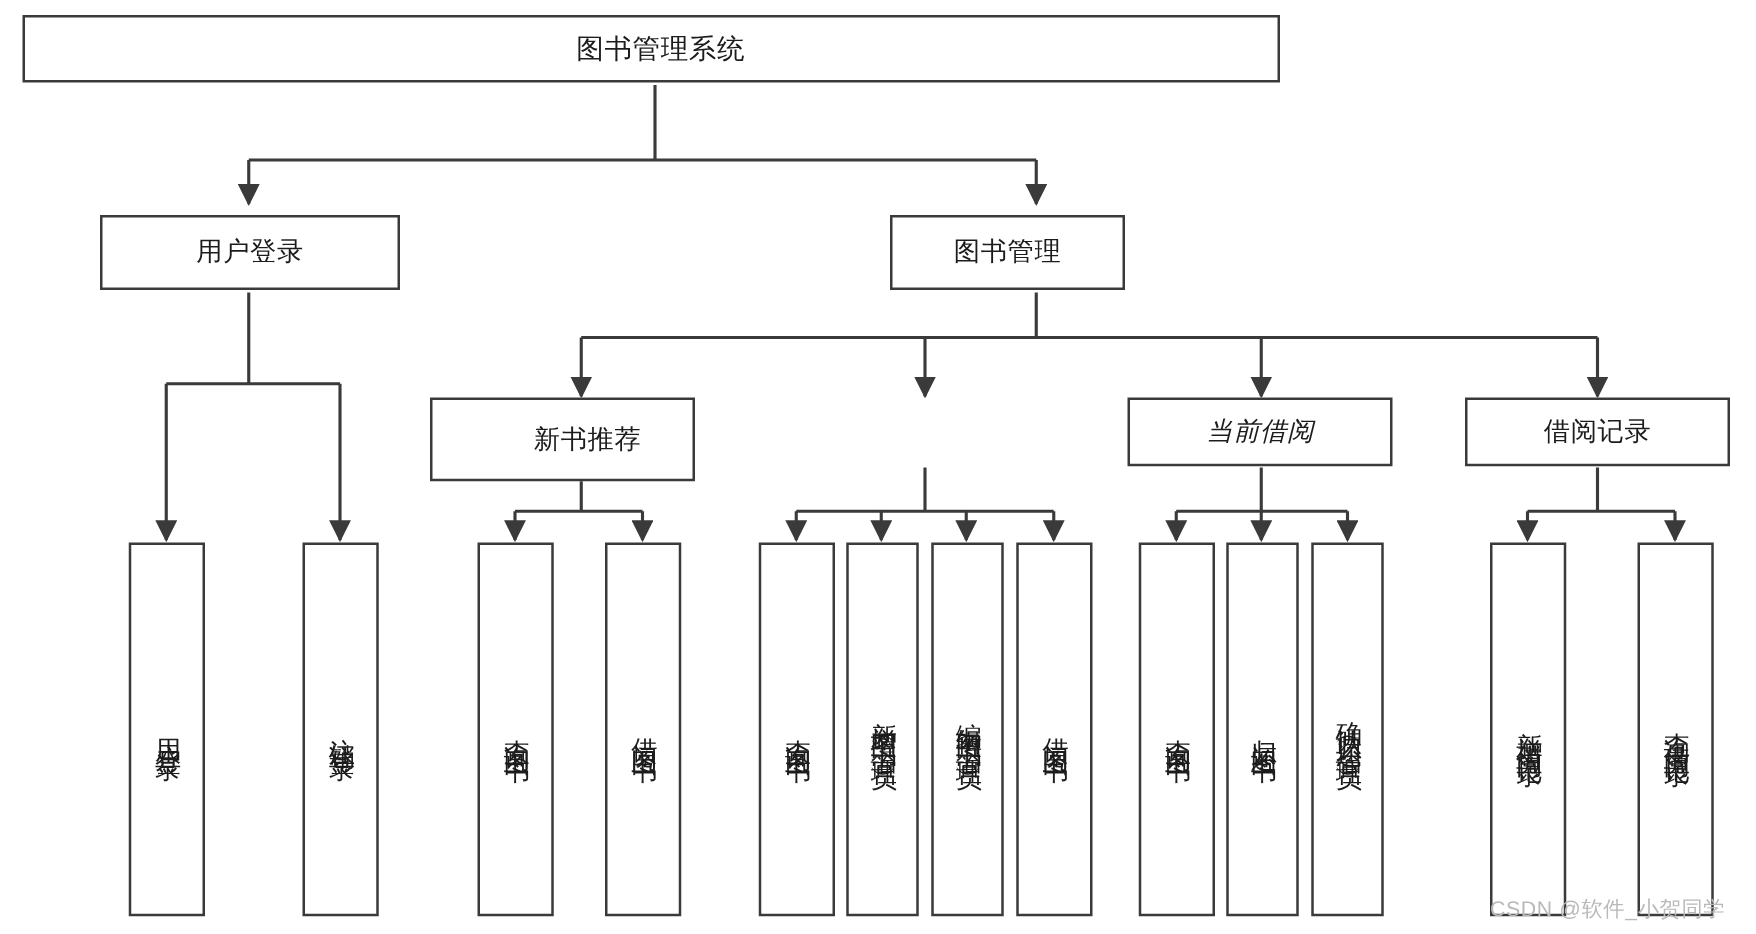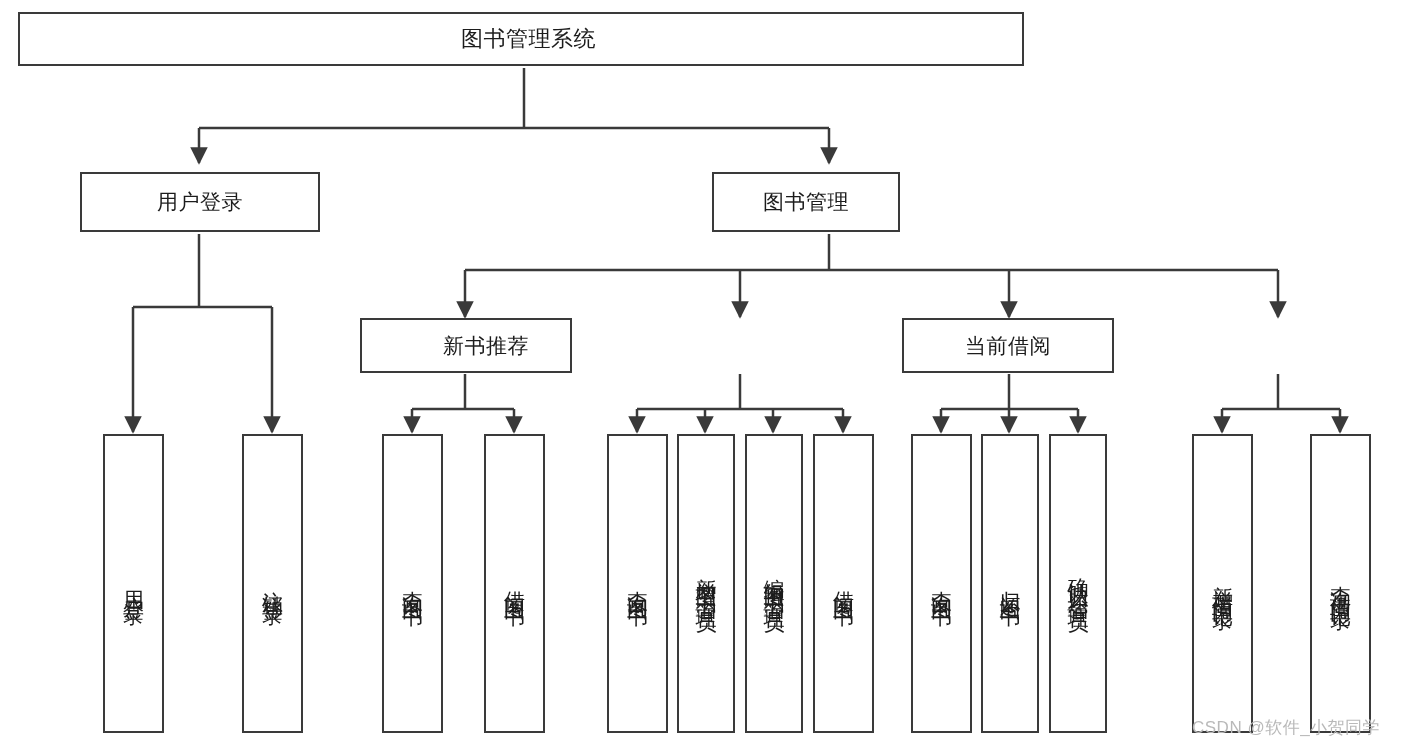--- a/index.html
+++ b/index.html
@@ -129,25 +129,28 @@
     <span>图书管理系统</span>
   </div>
 
   <div class="node horiz" style="left:80px; top:172px; width:240px; height:60px;">
     <span>用户登录</span>
   </div>
   <div class="node horiz" style="left:712px; top:172px; width:188px; height:60px;">
     <span>图书管理</span>
   </div>
 
-  <div class="node horiz" style="left:360px; top:318px; width:212px; height:55px;padding-left:40px;">
+  <div class="node horiz" style="left:344px; top:318px; width:212px; height:67px;padding-left:40px;">
     <span>新书推荐</span>
   </div>
-  <div class="node horiz" style="left:902px; top:318px; width:212px; height:55px;">
+  <div class="node horiz" style="left:902px; top:318px; width:212px; height:55px;font-style:italic;">
     <span>当前借阅</span>
+  </div>
+  <div class="node horiz" style="left:1172px; top:318px; width:212px; height:55px;">
+    <span>借阅记录</span>
   </div>
 
   <div class="node vert" style="left:103px; top:434px; width:61px; height:299px;">
     <span class="vtext">用户登录</span>
   </div>
   <div class="node vert" style="left:242px; top:434px; width:61px; height:299px;">
     <span class="vtext">注销登录</span>
   </div>
 
   <div class="node vert" style="left:382px; top:434px; width:61px; height:299px;">

